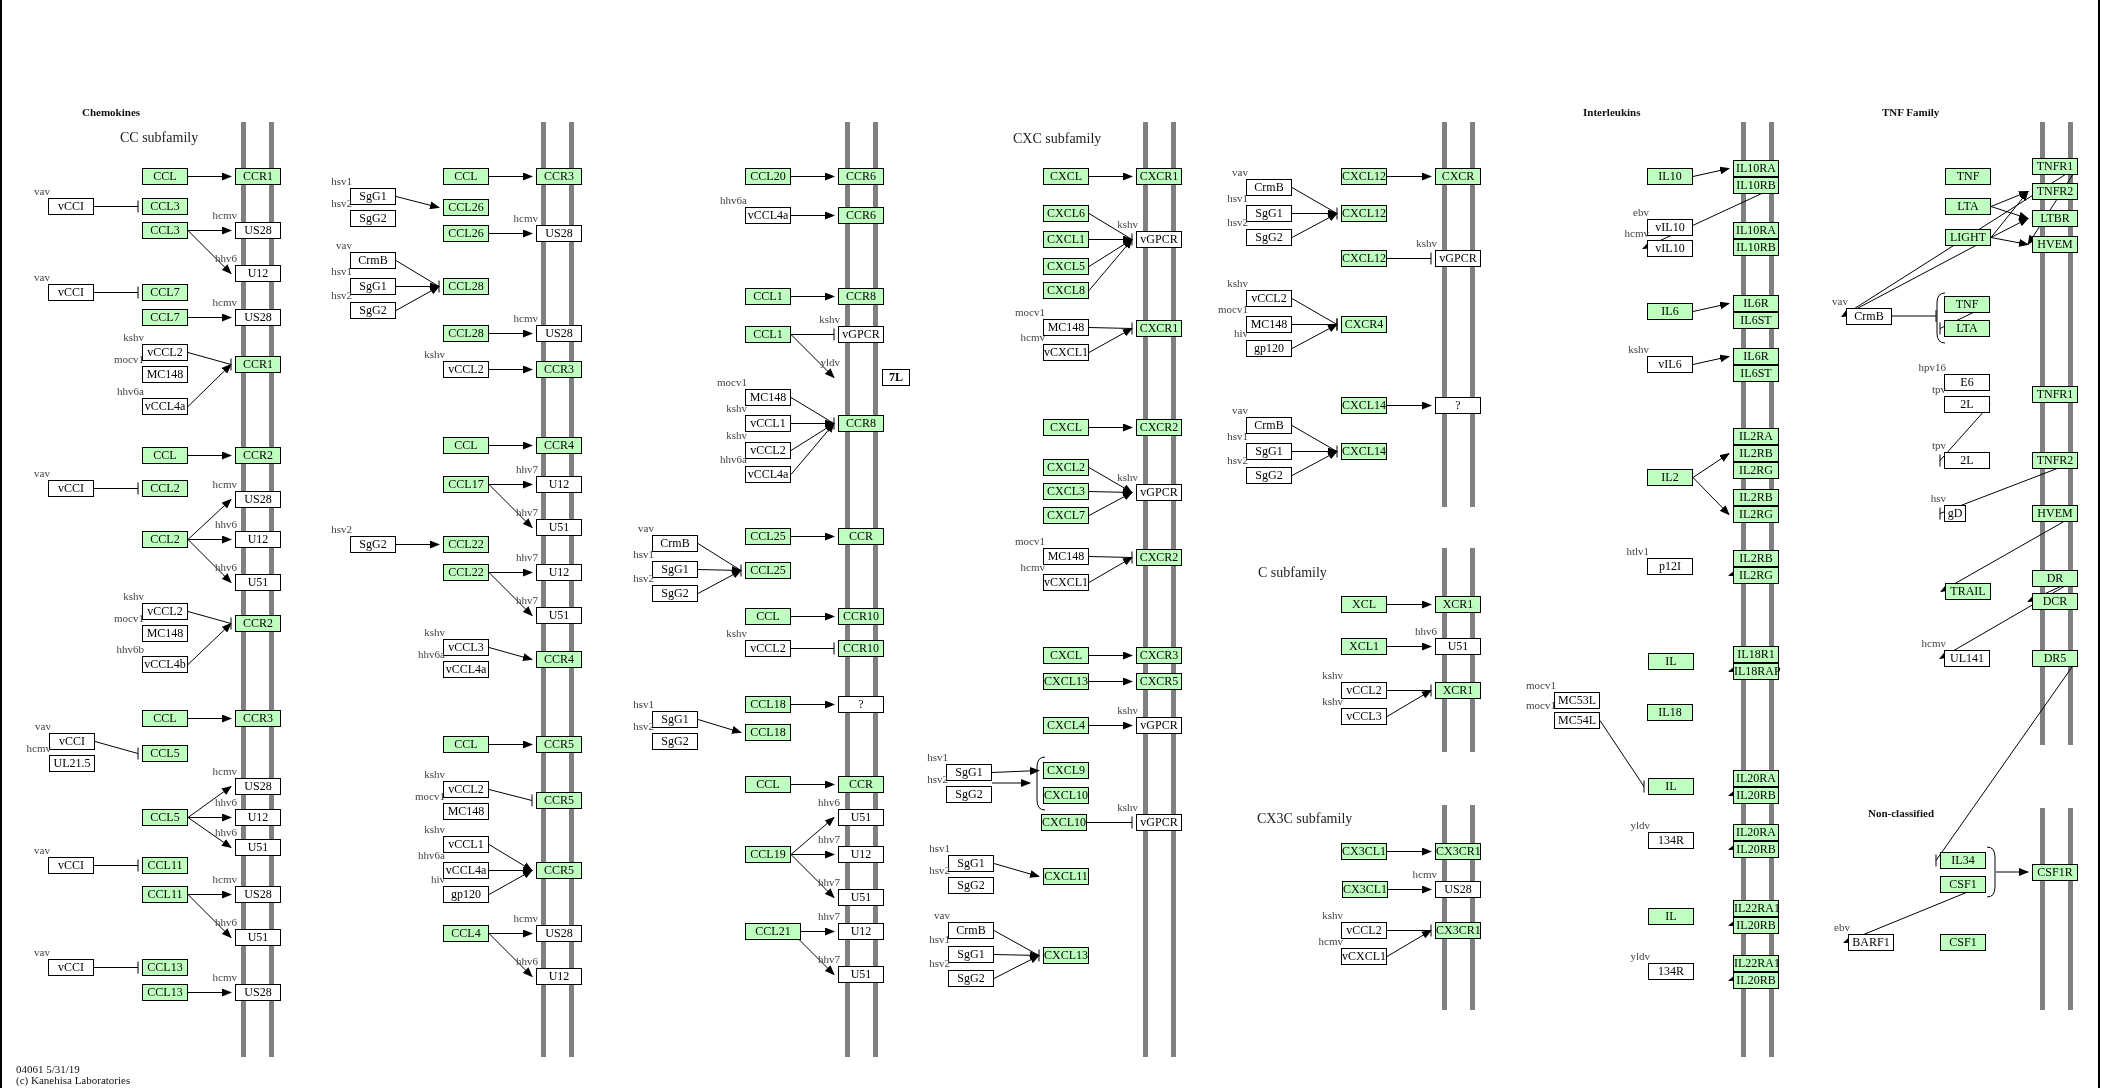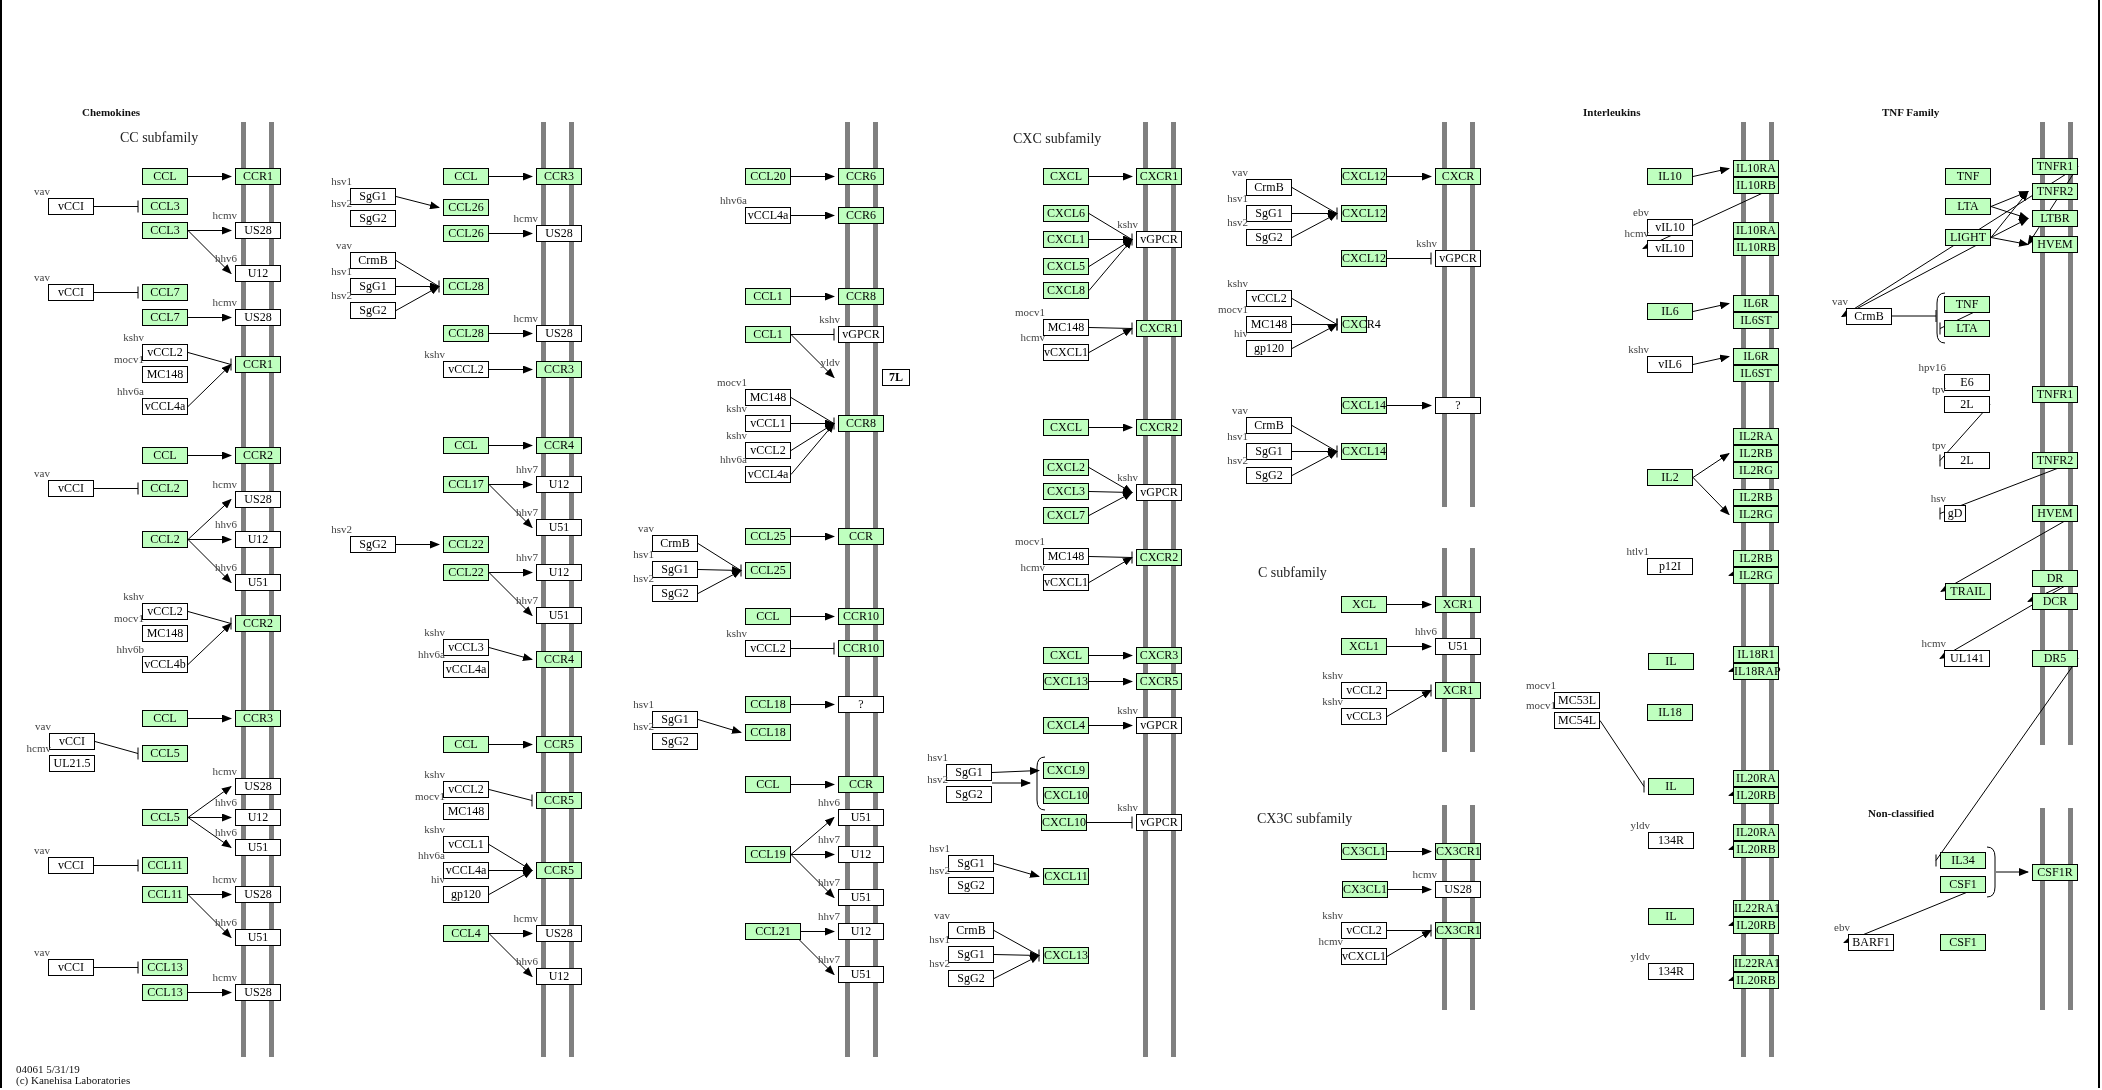--- a/index.html
+++ b/index.html
@@ -493,21 +493,21 @@
       <div class="node g" style="left: 1341px; top: 205px; width: 46px;">CXCL12</div>
       <div class="node g" style="left: 1341px; top: 250px; width: 46px;">CXCL12</div>
       <div class="node" style="left: 1435px; top: 250px; width: 46px;">vGPCR</div>
       <div class="tag" style="top: 237px; left: 1435px; transform: translateX(calc(-100% + 2px));">kshv</div>
       <div class="node" style="left: 1246px; top: 290px; width: 46px;">vCCL2</div>
       <div class="tag" style="top: 277px; left: 1246px; transform: translateX(calc(-100% + 2px));">kshv</div>
       <div class="node" style="left: 1246px; top: 316px; width: 46px;">MC148</div>
       <div class="tag" style="top: 303px; left: 1246px; transform: translateX(calc(-100% + 2px));">mocv1</div>
       <div class="node" style="left: 1246px; top: 340px; width: 46px;">gp120</div>
       <div class="tag" style="top: 327px; left: 1246px; transform: translateX(calc(-100% + 2px));">hiv</div>
-      <div class="node g" style="left: 1341px; top: 316px; width: 26px;">CXCR4</div>
+      <div class="node g" style="left: 1341px; top: 316px; width: 46px;">CXCR4</div>
       <div class="node g" style="left: 1341px; top: 397px; width: 46px;">CXCL14</div>
       <div class="node" style="left: 1435px; top: 397px; width: 46px;">?</div>
       <div class="node" style="left: 1246px; top: 417px; width: 46px;">CrmB</div>
       <div class="tag" style="top: 404px; left: 1246px; transform: translateX(calc(-100% + 2px));">vav</div>
       <div class="node" style="left: 1246px; top: 443px; width: 46px;">SgG1</div>
       <div class="tag" style="top: 430px; left: 1246px; transform: translateX(calc(-100% + 2px));">hsv1</div>
       <div class="node" style="left: 1246px; top: 467px; width: 46px;">SgG2</div>
       <div class="tag" style="top: 454px; left: 1246px; transform: translateX(calc(-100% + 2px));">hsv2</div>
       <div class="node g" style="left: 1341px; top: 443px; width: 46px;">CXCL14</div>
       <div class="node g" style="left: 1341px; top: 596px; width: 46px;">XCL</div>

